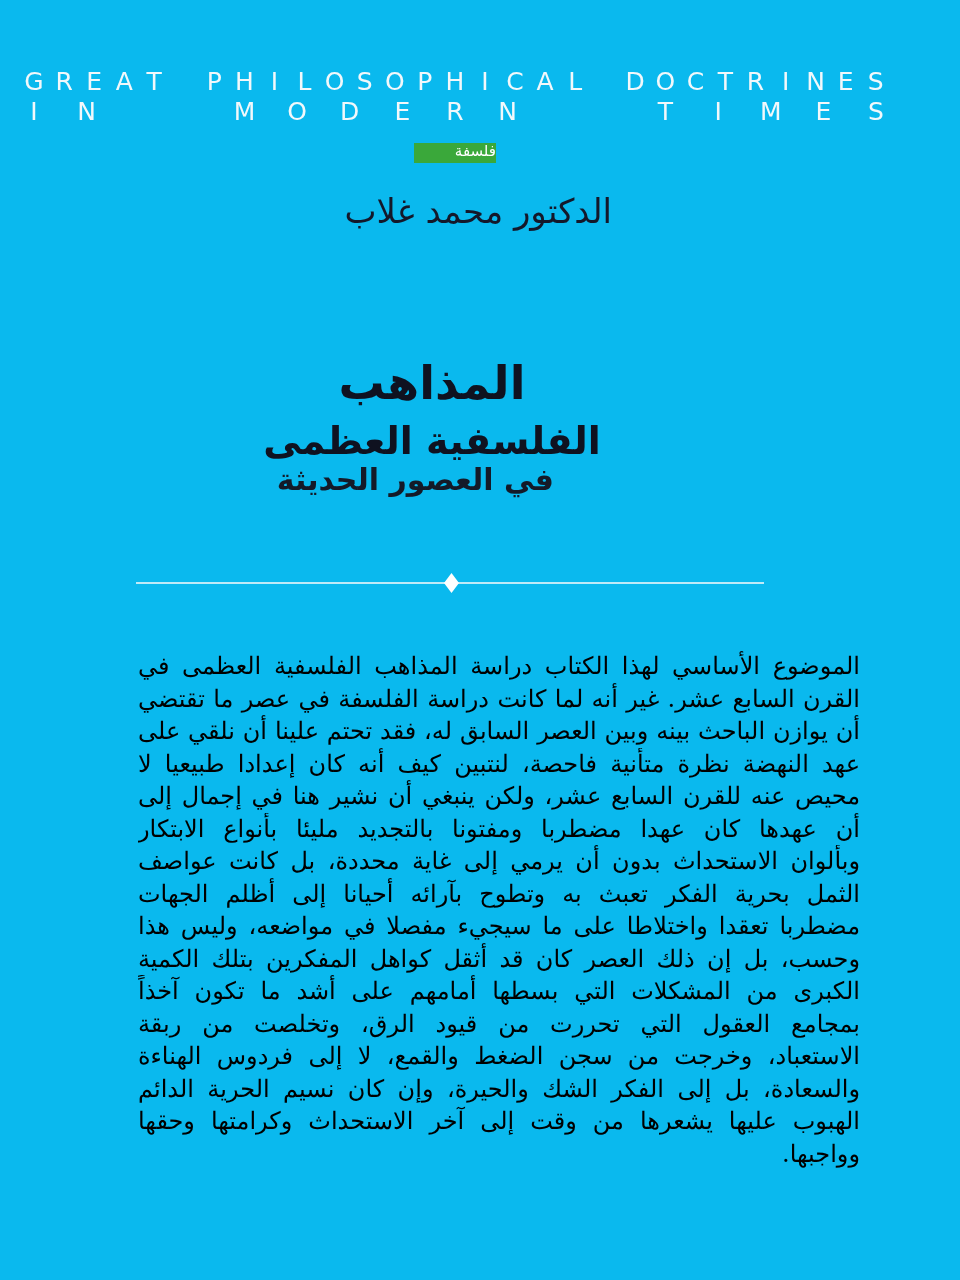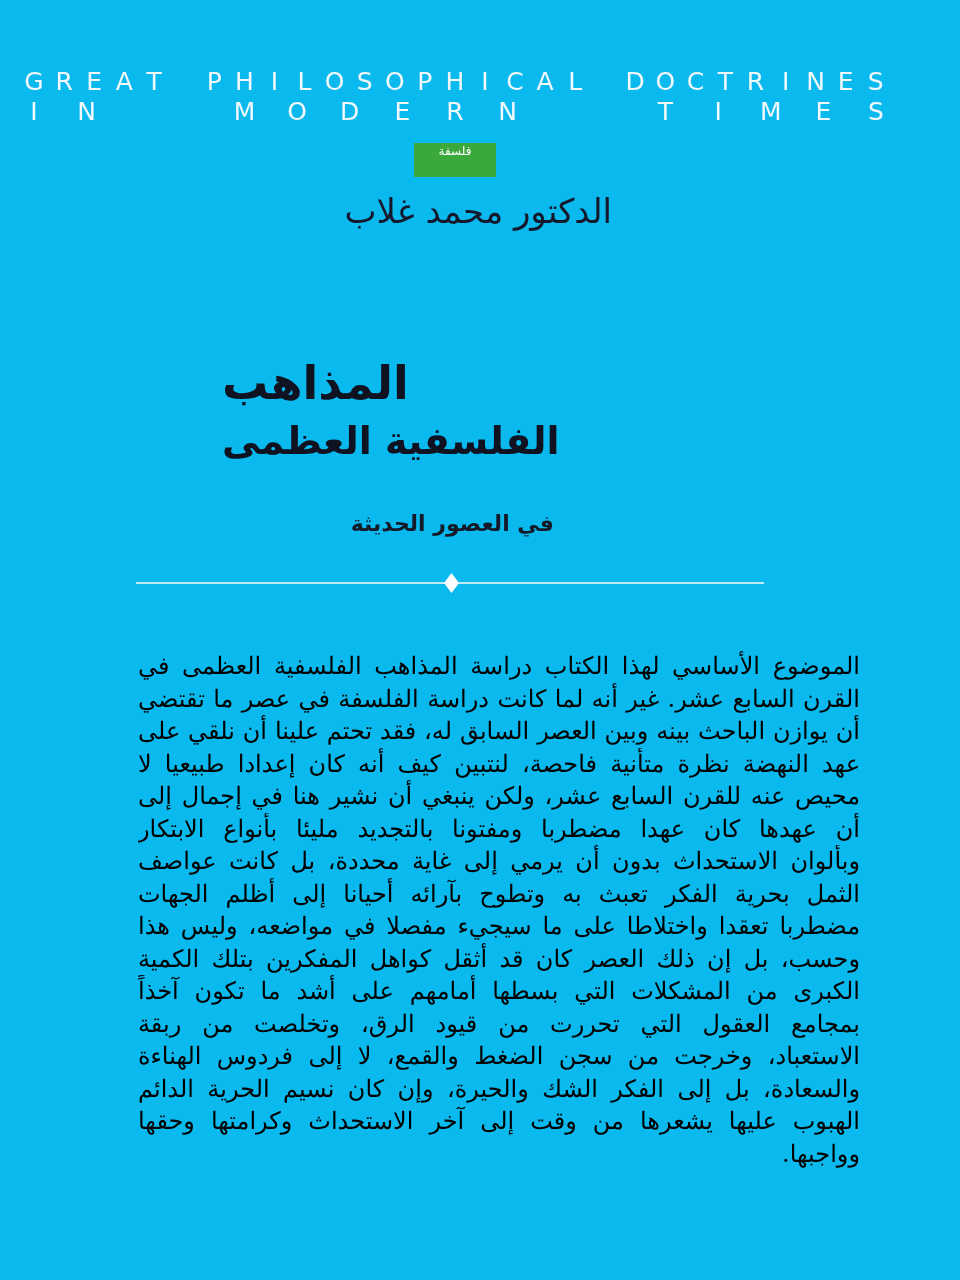--- a/index.html
+++ b/index.html
@@ -13,40 +13,40 @@
     position: absolute; left: 22px; width: 866px;
     color: #f2f8fb; font-family: "DejaVu Sans", sans-serif;
     font-size: 25px; line-height: 30px; font-weight: normal;
     display: flex; justify-content: space-between;
   }
   .en-title span { display: inline-block; width: 24px; text-align: center; }
   .en-line1 { top: 67px; }
   .en-line2 { top: 97px; }
   .badge {
     position: absolute; left: 414px; top: 143px;
-    width: 82px; height: 34px; background: #3aa83a;
-    color: #ffffff; font-size: 12px; line-height: 16px;
-    text-align: center; letter-spacing: 3px; direction: rtl;
+    width: 82px; height: 20px; background: #3aa83a;
+    color: #ffffff; font-size: 15px; line-height: 16px;
+    text-align: right; letter-spacing: 3px; direction: rtl;
   }
   .author {
     position: absolute; right: 348px; top: 188px;
     color: #14182a; font-size: 34px; line-height: 46px;
     direction: rtl; font-family: "DejaVu Sans", sans-serif;
   }
   .title {
     position: absolute; right: 318px; top: 355px; width: 420px;
-    direction: rtl; text-align: left; color: #0f1220;
+    direction: rtl; text-align: center; color: #0f1220;
     font-family: "DejaVu Sans", sans-serif; font-weight: bold;
   }
   .title-1 { font-size: 46px; line-height: 56px; display: block; }
   .title-2 { font-size: 38px; line-height: 60px; display: block; }
   .subtitle {
-    position: absolute; right: 406px; top: 508px;
+    position: absolute; right: 406px; top: 464px;
     direction: rtl; color: #141a28; font-weight: bold;
-    font-size: 22px; line-height: 32px;
+    font-size: 30px; line-height: 32px;
   }
   .divider {
     position: absolute; left: 136px; top: 582px; width: 628px; height: 2px;
     background: #bfeaf8;
   }
   .diamond {
     position: absolute; left: 444px; top: 573px; width: 15px; height: 20px;
     background: #ffffff;
     clip-path: polygon(50% 0, 100% 50%, 50% 100%, 0 50%);
   }

